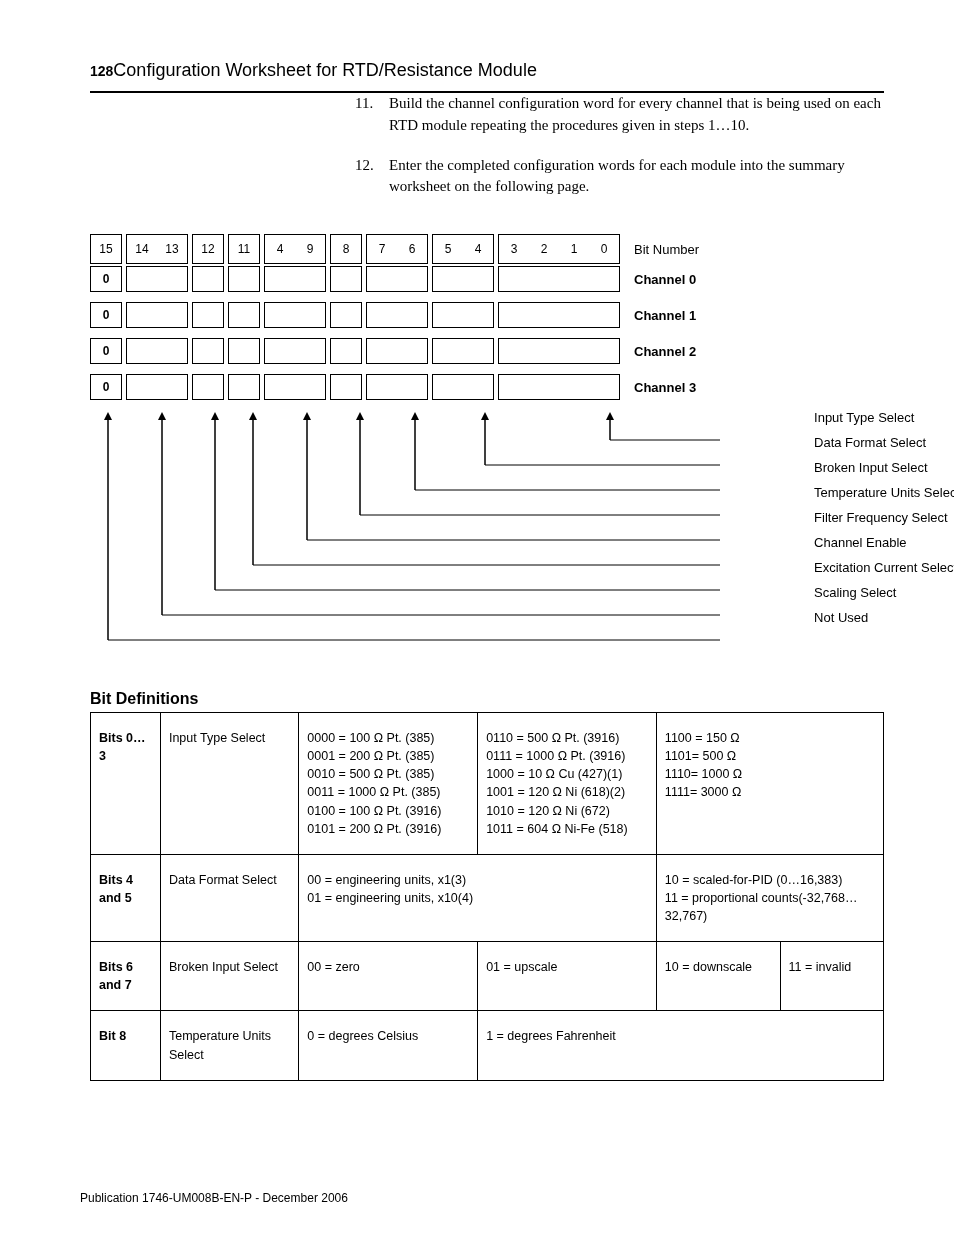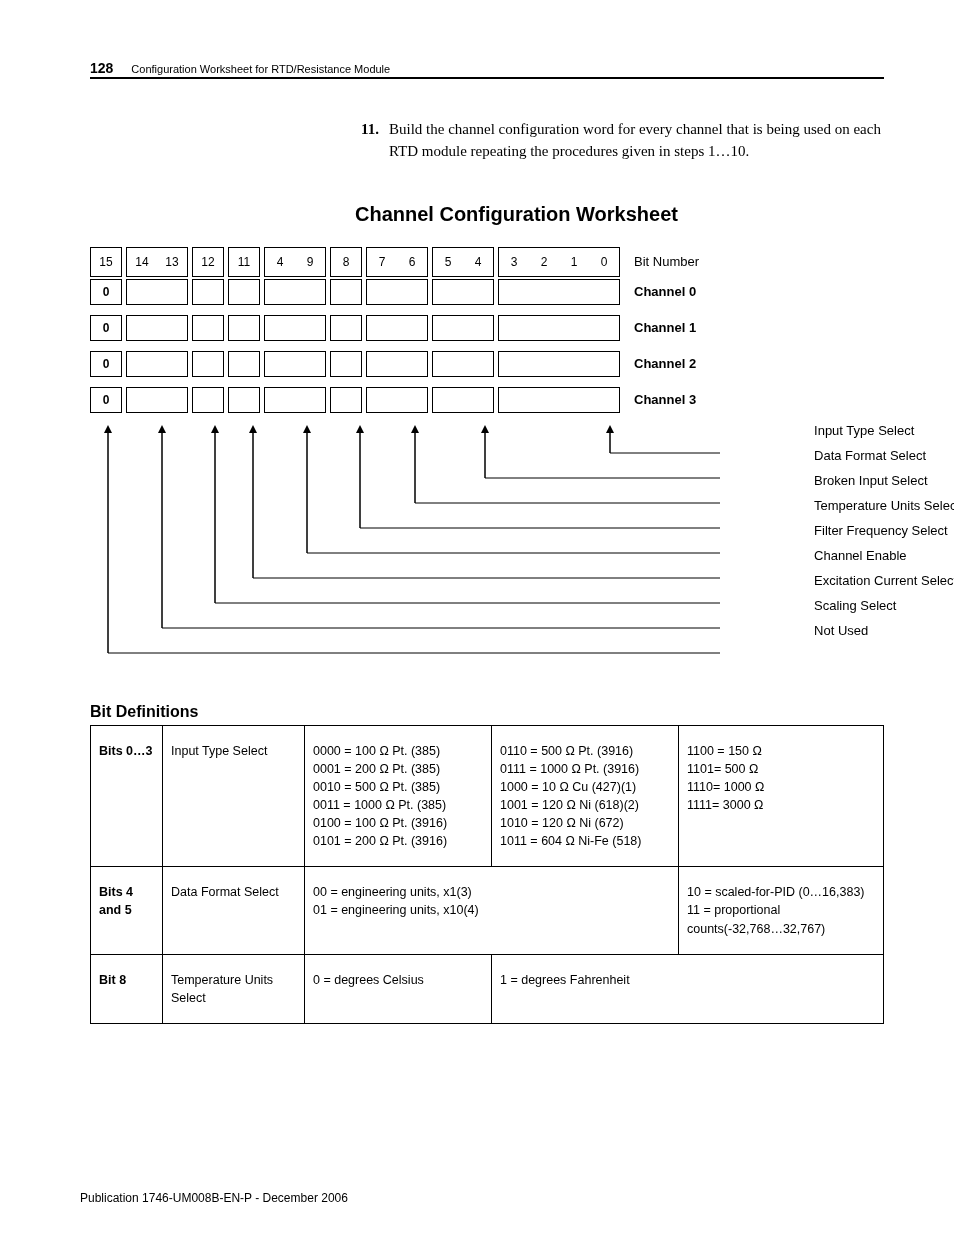--- a/index.html
+++ b/index.html
@@ -15,47 +15,44 @@
     height: 1235px;
     margin: 0 auto;
     padding: 60px 70px 30px 90px;
     box-sizing: border-box;
     position: relative;
   }
   .header-line {
     border-bottom: 2px solid #000;
     display: flex;
     align-items: baseline;
-    gap: 18px;
-    padding-bottom: 1px;
-    margin-bottom: 40px;
+    padding-bottom: 10px;
   }
   .page-num {
     font-family: Arial, Helvetica, sans-serif;
     font-weight: bold;
     font-size: 14px;
   }
   .header-title {
     font-family: Arial, Helvetica, sans-serif;
-    font-size: 11px;
+    font-size: 18px;
   }
   .steps {
     margin-left: 265px;
     margin-bottom: 40px;
   }
   .step {
     display: flex;
     gap: 10px;
     margin-bottom: 18px;
     line-height: 1.45;
   }
   .step-num {
-    font-weight: bold;
+    font-weight: normal;
     min-width: 24px;
-    text-align: right;
   }
   .section-title {
     font-family: Arial, Helvetica, sans-serif;
     font-weight: bold;
     font-size: 20px;
     text-align: left;
     margin-left: 265px;
     margin-bottom: 25px;
   }
   .worksheet {
@@ -161,23 +158,26 @@
   <div class="header-line">
     <span class="page-num">128</span>
     <span class="header-title">Configuration Worksheet for RTD/Resistance Module</span>
   </div>
 
   <div class="steps">
     <div class="step">
       <span class="step-num">11.</span>
       <span>Build the channel configuration word for every channel that is being used on each RTD module repeating the procedures given in steps 1…10.</span>
     </div>
+    <div class="step">
+      <span class="step-num">12.</span>
+      <span>Enter the completed configuration words for each module into the summary worksheet on the following page.</span>
+    </div>
   </div>
 
-  <div class="section-title">Channel Configuration Worksheet</div>
 
   <div class="worksheet">
 
     <div class="bit-header-row">
       <div class="cluster">
           <div class="hcell">15</div>
         </div>
       <div class="cluster">
           <div class="hcell">14</div>
           <div class="hcell">13</div>
@@ -446,20 +446,28 @@
       <td colspan="2">
         <span>00 = engineering units, x1(3)</span><br>
         <span>01 = engineering units, x10(4)</span>
       </td>
       <td colspan="2">
         <span>10 = scaled-for-PID (0…16,383)</span><br>
         <span>11 = proportional counts(-32,768…32,767)</span>
       </td>
     </tr>
     <tr>
+      <td><span class="b">Bits 6 and 7</span></td>
+      <td><span>Broken Input Select</span></td>
+      <td><span>00 = zero</span></td>
+      <td><span>01 = upscale</span></td>
+      <td style="width:110px"><span>10 = downscale</span></td>
+      <td style="width:90px"><span>11 = invalid</span></td>
+    </tr>
+    <tr>
       <td><span class="b">Bit 8</span></td>
       <td><span>Temperature Units Select</span></td>
       <td><span>0 = degrees Celsius</span></td>
       <td colspan="3"><span>1 = degrees Fahrenheit</span></td>
     </tr>
   </tbody>
     </table>
 
   <div class="footer">Publication 1746-UM008B-EN-P - December 2006</div>
 

